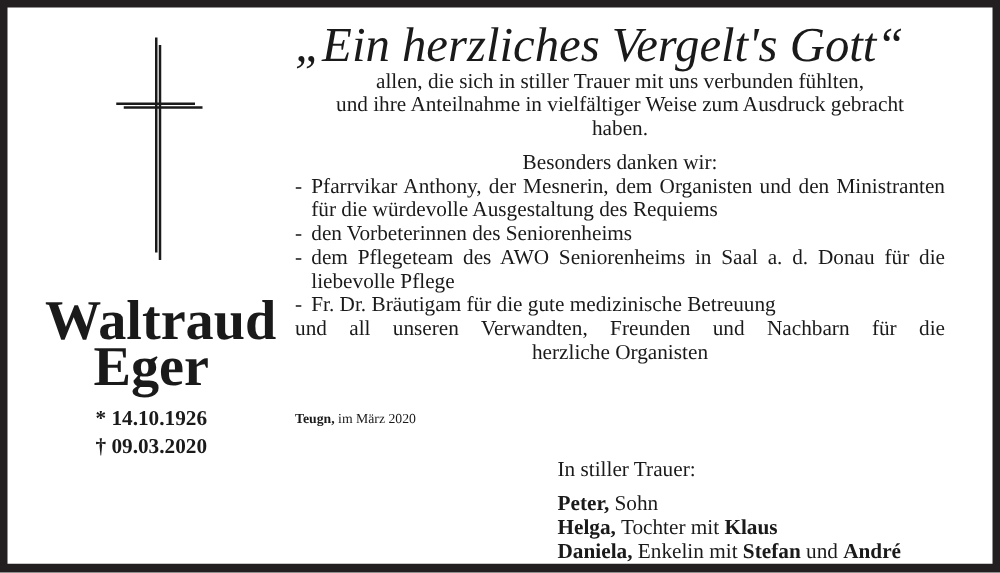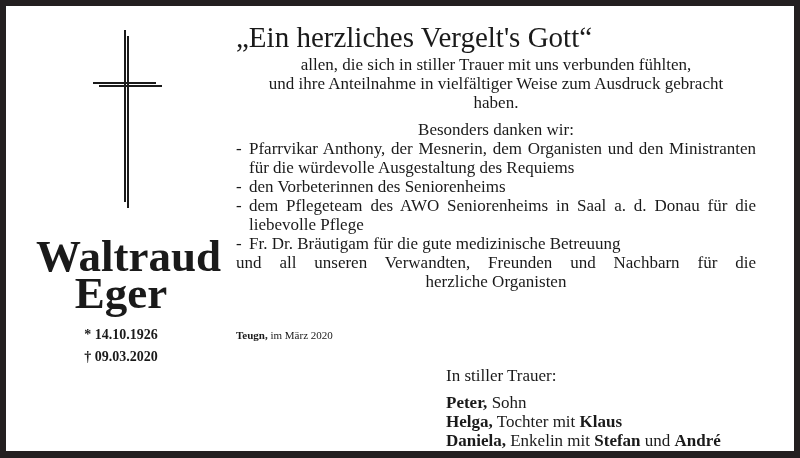--- a/index.html
+++ b/index.html
@@ -1,23 +1,23 @@
 <!DOCTYPE html>
 <html><head>
 <meta charset="utf-8">
 <style>
   html,body{margin:0;padding:0;}
   body{width:800px;height:458px;background:#231f20;position:relative;overflow:hidden;font-family:"Liberation Serif","DejaVu Serif",serif;color:#1a1a1a;}
   .card{position:absolute;left:6px;top:6px;width:788px;height:445px;background:#fff;}
   .cross{position:absolute;}
   .line{position:absolute;background:#1a1a1a;}
   .name{position:absolute;left:30px;top:232px;width:170px;text-align:center;font-weight:bold;font-size:45px;line-height:37px;}
-  .dates{position:absolute;left:40px;top:318px;width:150px;text-align:center;font-weight:bold;font-size:14px;line-height:22px;}
+  .dates{position:absolute;left:40px;top:318px;width:150px;text-align:center;font-weight:bold;font-size:17px;line-height:22px;}
   .main{position:absolute;left:230px;top:14px;width:520px;font-size:17px;line-height:19px;}
-  .title{font-size:29px;line-height:34px;margin:0 0 1px 0;}
+  .title{font-style:italic;font-size:39px;line-height:34px;margin:0 0 1px 0;}
   p{margin:0;text-align:center;}
   .gap{height:8px;}
   .item{display:flex;text-align:justify;}
   .item .dash{width:13px;flex:none;}
   .item .txt{flex:1;}
   .j{text-align:justify;text-align-last:justify;}
   .place{position:absolute;left:230px;top:323px;font-size:11px;}
   .mourners{position:absolute;left:440px;top:360px;font-size:17px;line-height:19px;}
   .mourners .head{margin-bottom:8px;}
   b{font-weight:bold;}

